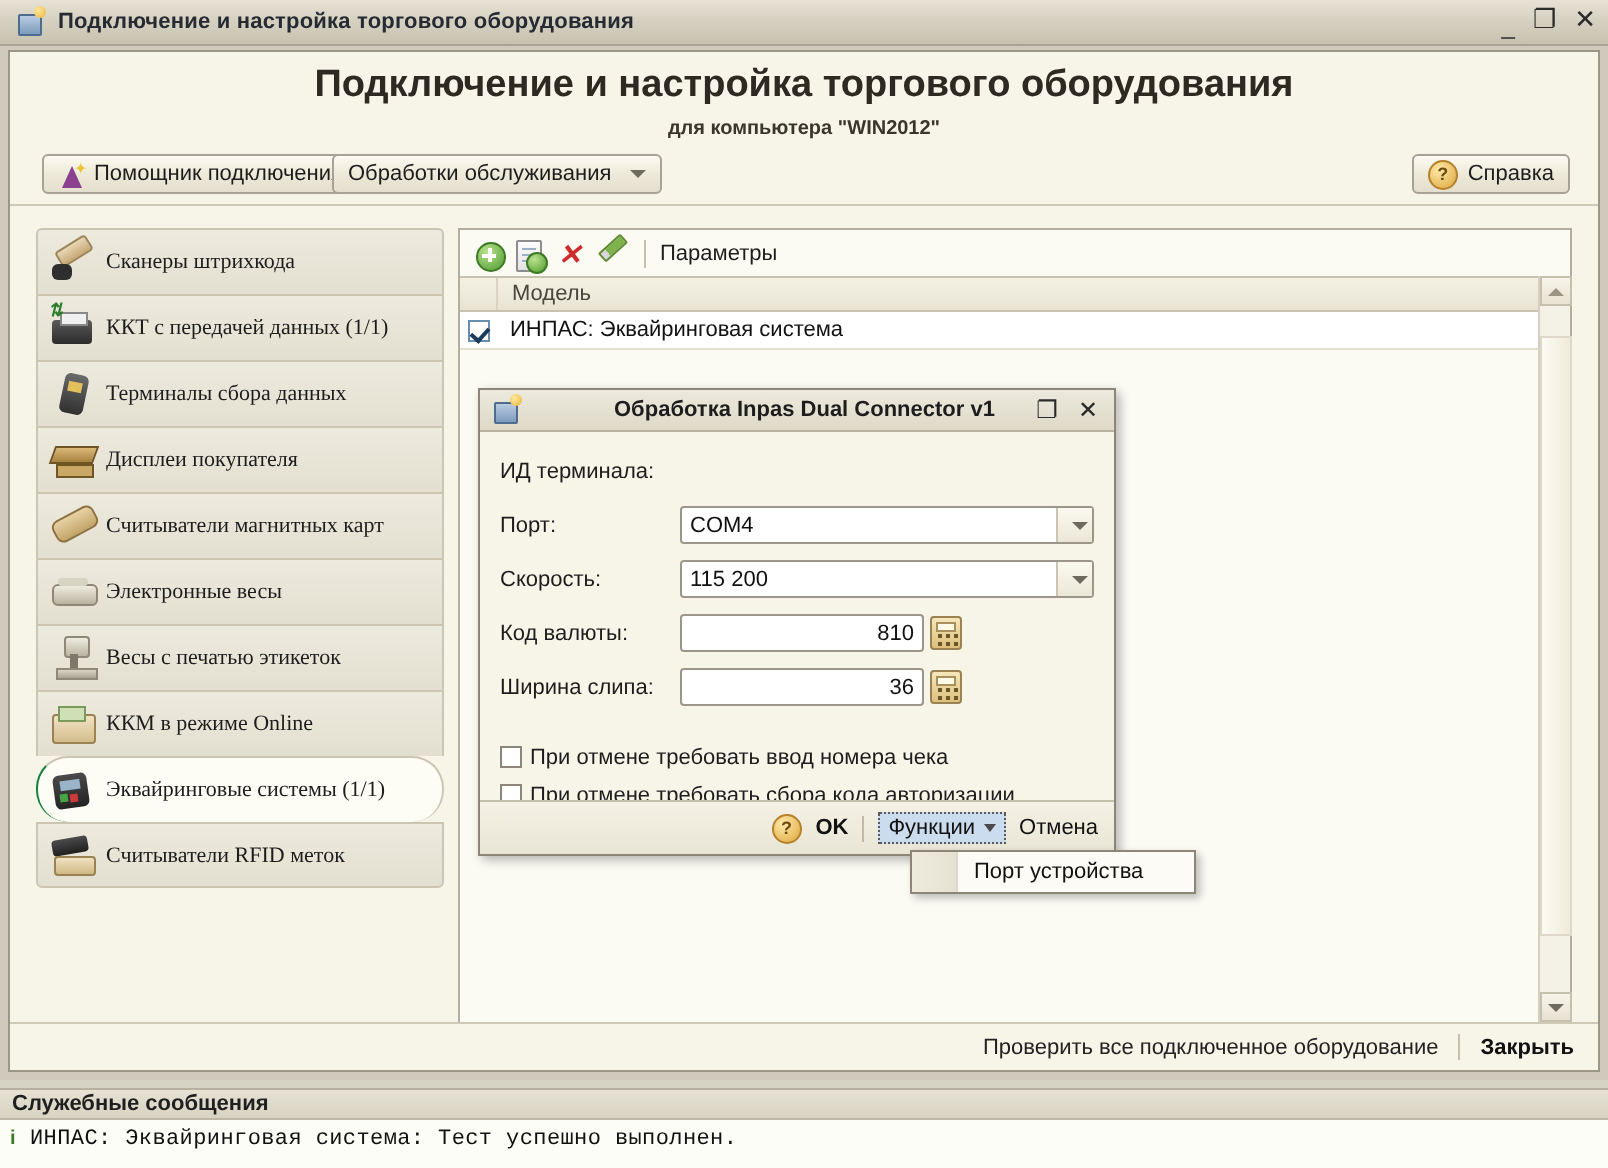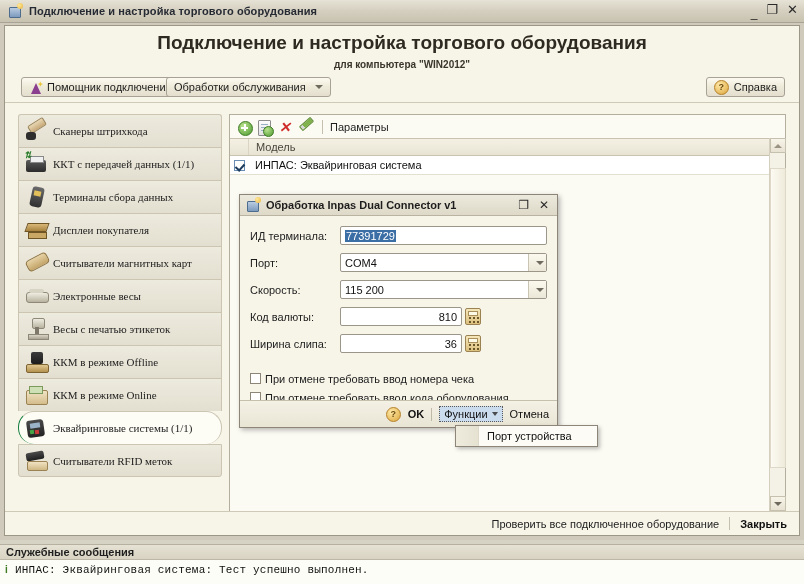--- a/index.html
+++ b/index.html
@@ -255,21 +255,21 @@
   .dlg-title {
     height: 21px; background: linear-gradient(to bottom,#eceadd 0%,#ded9c8 100%);
     border-bottom: 1px solid #b9b3a2; display: flex; align-items: center;
     box-sizing: border-box;
   }
   .dlg-ico { width: 14px; height: 14px; margin-left: 6px; margin-right: 6px; position: relative; flex:0 0 auto;}
   .dlg-ico .body { position:absolute; left:1px; top:3px; width:10px; height:9px;
     background:linear-gradient(to bottom,#b9cbe0,#7d9bbd); border:1px solid #4e6c8e; border-radius:1px;}
   .dlg-ico .dot { position:absolute; right:-1px; top:-1px; width:6px; height:6px;
     background: radial-gradient(circle at 35% 35%, #ffe79a, #e9b53a); border-radius:50%;}
-  .dlg-title-text { font-size: 11px; font-weight: bold; color: #1d1d1d; }
+  .dlg-title-text { font-size: 11px; font-weight: bold; color: #1d1d1d; margin-left: 41px; }
   .dlg-ctrls { margin-left: auto; display: flex; align-items: center; gap: 10px; padding-right: 8px; font-size: 12px; color: #2b2b2b;}
 
   .dlg-body { position: relative; padding: 9px 10px 0 10px; }
   .frow { display: flex; align-items: center; height: 21px; margin-bottom: 6px; }
   .flabel { width: 90px; font-size: 11px; color: #1d1d1d; flex: 0 0 auto;}
   .finput {
     flex: 1 1 auto; height: 19px; background: #fff; border: 1px solid #9c968a;
     border-radius: 2px; box-sizing: border-box; display: flex; align-items: center;
     padding: 0 4px; font-size: 11px; color: #111;
   }
@@ -438,27 +438,20 @@
 
         <div class="side-item">
           <span class="side-ico ic-scalesp">
             <i class="ic g1"></i>
               <i class="ic g2"></i>
               <i class="ic g3"></i>
           </span>
           <span class="side-label">Весы с печатью этикеток</span>
         </div>
 
-        <div class="side-item">
-          <span class="side-ico ic-off">
-            <i class="ic g1"></i>
-              <i class="ic g2"></i>
-          </span>
-          <span class="side-label">ККМ в режиме Offline</span>
-        </div>
 
         <div class="side-item">
           <span class="side-ico ic-onl">
             <i class="ic g1"></i>
               <i class="ic g2"></i>
           </span>
           <span class="side-label">ККМ в режиме Online</span>
         </div>
 
         <div class="side-item selected">
@@ -549,23 +542,20 @@
       <span class="dlg-ctrls">
         <span>❐</span>
         <span>✕</span>
       </span>
     </div>
 
     <div class="dlg-body">
 
       <div class="frow">
         <span class="flabel">ИД терминала:</span>
-        <span class="finput">
-          <span class="sel-hl">77391729</span>
-        </span>
       </div>
 
       <div class="frow">
         <span class="flabel">Порт:</span>
         <span class="fcombo">
           <span>COM4</span>
           <span class="dd">
               <i class="caret-dn"></i>
             </span>
         </span>
@@ -615,21 +605,21 @@
 
       <div style="height:10px"></div>
 
       <div class="chk-row">
         <span class="chk-box"></span>
         <span class="chk-label">При отмене требовать ввод номера чека</span>
       </div>
 
       <div class="chk-row">
         <span class="chk-box"></span>
-        <span class="chk-label">При отмене требовать ввод кода оборудования</span>
+        <span class="chk-label">При отмене требовать сбора кода авторизации</span>
       </div>
 
     </div>
 
     <div class="dlg-foot">
       <span class="dlg-help-circ">?</span>
       <span class="dlg-ok">OK</span>
       <span class="dlg-divider"></span>
       <span class="dlg-func">
         <span>Функции</span>

